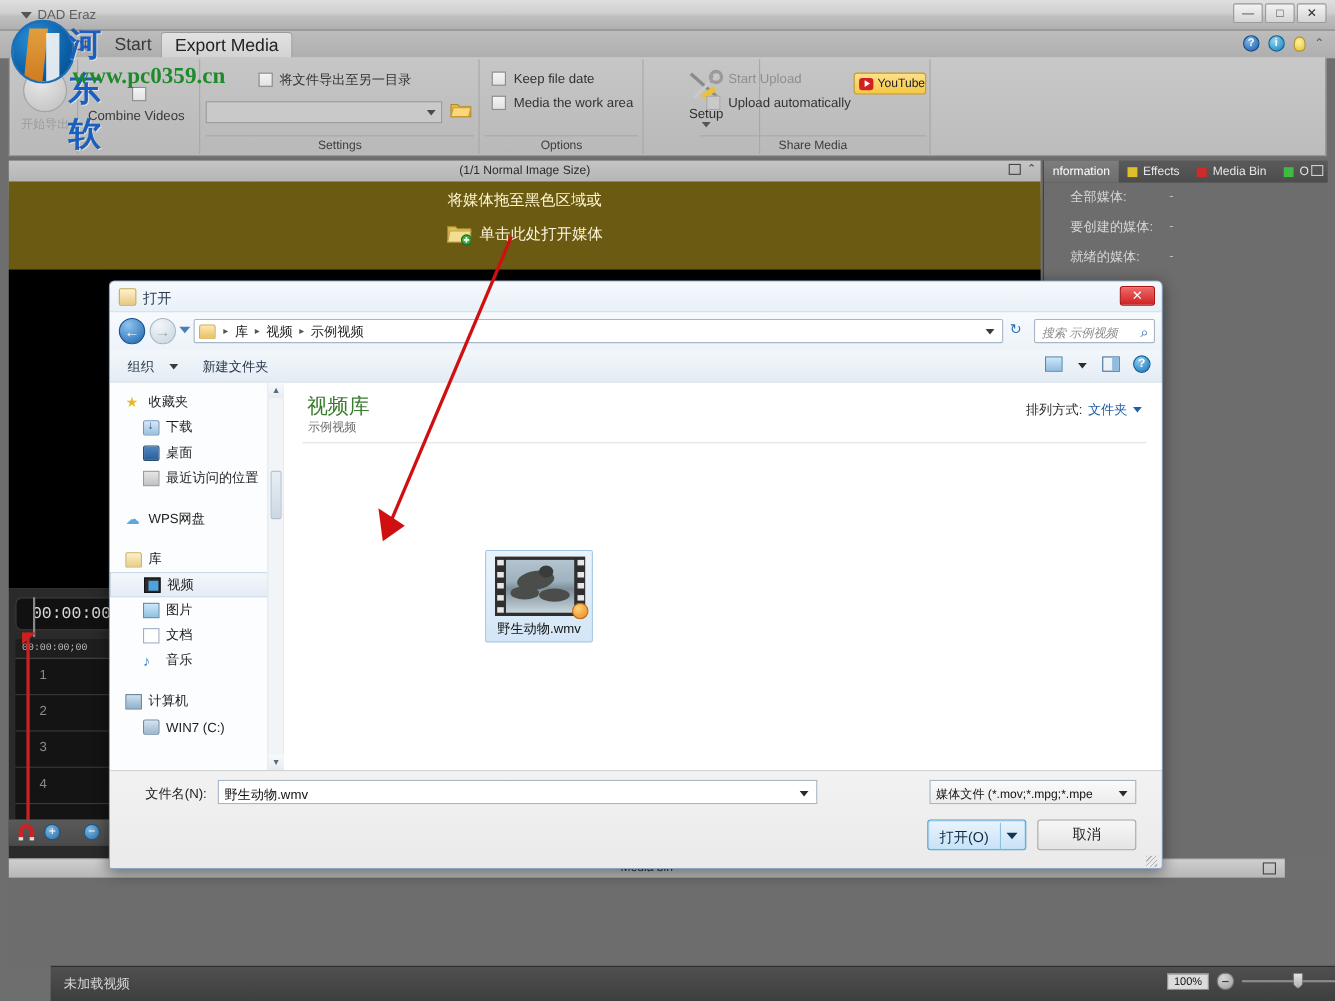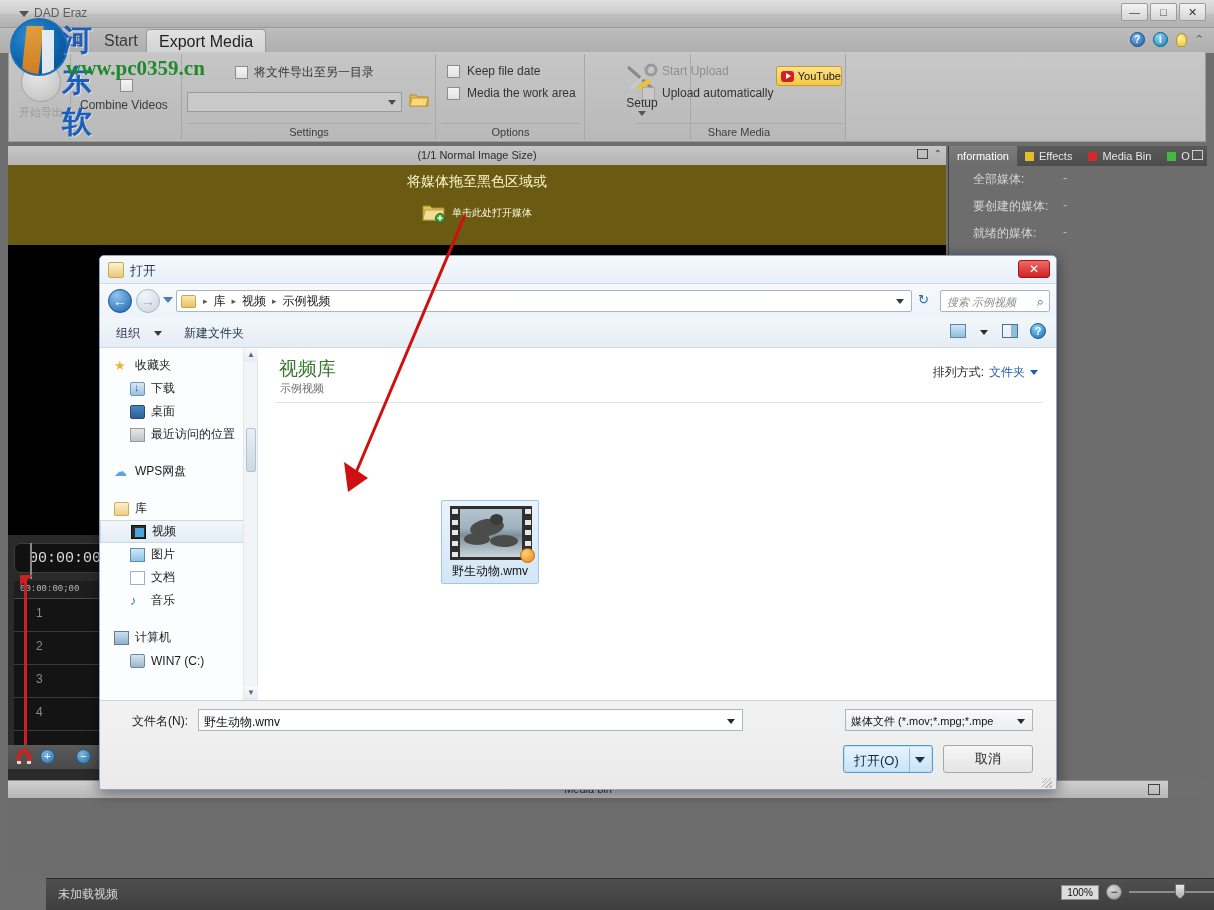--- a/index.html
+++ b/index.html
@@ -131,21 +131,21 @@
   .preview-hdr { position: absolute; left: 8px; top: 146px; width: 938px; height: 35px;
     background: linear-gradient(to bottom, #c5c5c5, #a8a8a8); }
   .preview-hdr-title { position: absolute; width: 100%; text-align: center; top: 3px; font-size: 11px; color: #2c2c2c; }
   .ph-btns { position: absolute; right: 4px; top: 2px; display: flex; gap: 6px; align-items: center; color: #3a3a3a; font-size: 10px; }
   .ph-sq { width: 11px; height: 10px; border: 1px solid #444; }
 
   .preview-body { position: absolute; left: 8px; top: 165px; width: 938px; height: 80px;
     background: #6b5a12; }
   .pv-text1 { position: absolute; width: 100%; text-align: center; top: 8px; font-size: 14px; color: #fff7d0; }
   .pv-click { position: absolute; left: 50%; top: 38px; transform: translateX(-50%); display: flex; align-items: center; gap: 6px; }
-  .pv-click-lbl { font-size: 10px; color: #fdf6dd; }
+  .pv-click-lbl { font-size: 14px; color: #fdf6dd; }
   .preview-black { position: absolute; left: 8px; top: 245px; width: 938px; height: 290px; background: #000; }
 
   
   .tl-wrap { position: absolute; left: 8px; top: 535px; width: 938px; height: 245px; background: #2a2a2a; }
   .tc-bar { position: absolute; left: 6px; top: 8px; width: 180px; height: 30px;
     background: #111; border-radius: 6px; border: 1px solid #3c3c3c; }
   .tc-txt { position: absolute; left: 14px; top: 6px; font-family: "Liberation Mono", monospace; font-size: 15px; color: #ddd; }
   .tl-ruler { position: absolute; left: 6px; top: 46px; width: 925px; height: 18px; background: #1e1e1e; border-bottom: 1px solid #4a4a4a;}
   .tl-ruler-lbl { position: absolute; left: 6px; top: 3px; font-family: "Liberation Mono", monospace; font-size: 9px; color: #bbb; }
   .tl-tracks { position: absolute; left: 6px; top: 64px; width: 925px; height: 146px; background: #141414; }

